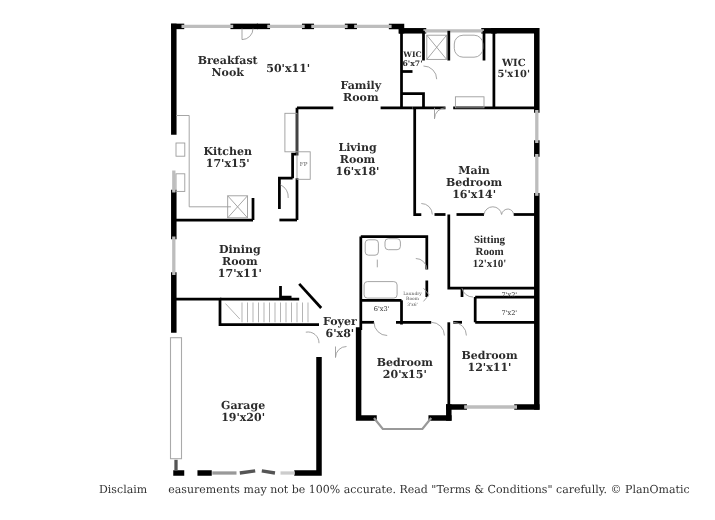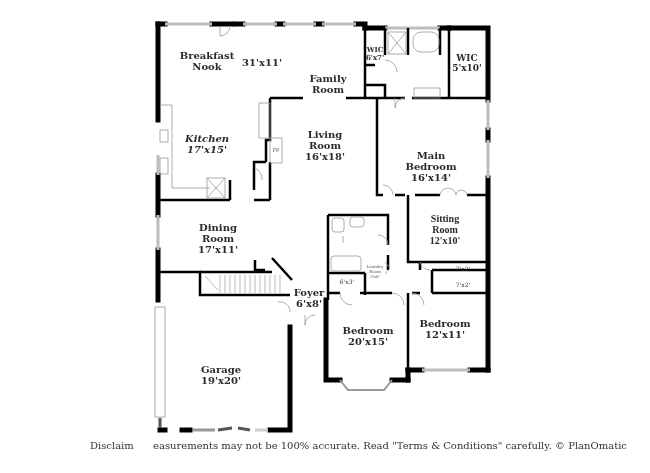--- a/index.html
+++ b/index.html
@@ -167,35 +167,35 @@
     <rect x="350" y="217" width="14" height="10" rx="3"></rect>
     <rect x="331" y="256" width="30" height="15" rx="3"></rect>
   </g>
 </svg>
 
 <div class="label" style="left:207px;top:50px;">
   <span class="dim">Breakfast</span>
   <span class="dim">Nook</span>
 </div>
 <div class="label" style="left:262px;top:57px;">
-  <span class="dim">31'x11'</span>
+  <span class="dim">50'x11'</span>
 </div>
 <div class="label" style="left:328px;top:50px;margin-top:23px;">
   <span class="dim">Family</span>
   <span class="dim">Room</span>
 </div>
 <div class="label" style="left:375px;top:46px;font-size:7px;line-height:8px;">
   <span class="dim">WIC</span>
   <span class="dim">6'x7'</span>
 </div>
 <div class="label" style="left:467px;top:53px;font-size:9px;line-height:10px;">
   <span class="dim">WIC</span>
   <span class="dim">5'x10'</span>
 </div>
-<div class="label" style="left:207px;top:133px;font-style:italic;">
+<div class="label" style="left:207px;top:133px;">
   <span class="dim">Kitchen</span>
   <span class="dim">17'x15'</span>
 </div>
 <div class="label" style="left:325px;top:129px;">
   <span class="dim">Living</span>
   <span class="dim">Room</span>
   <span class="dim">16'x18'</span>
 </div>
 <div class="label" style="left:431px;top:131px;margin-top:19px;">
   <span class="dim">Main</span>

